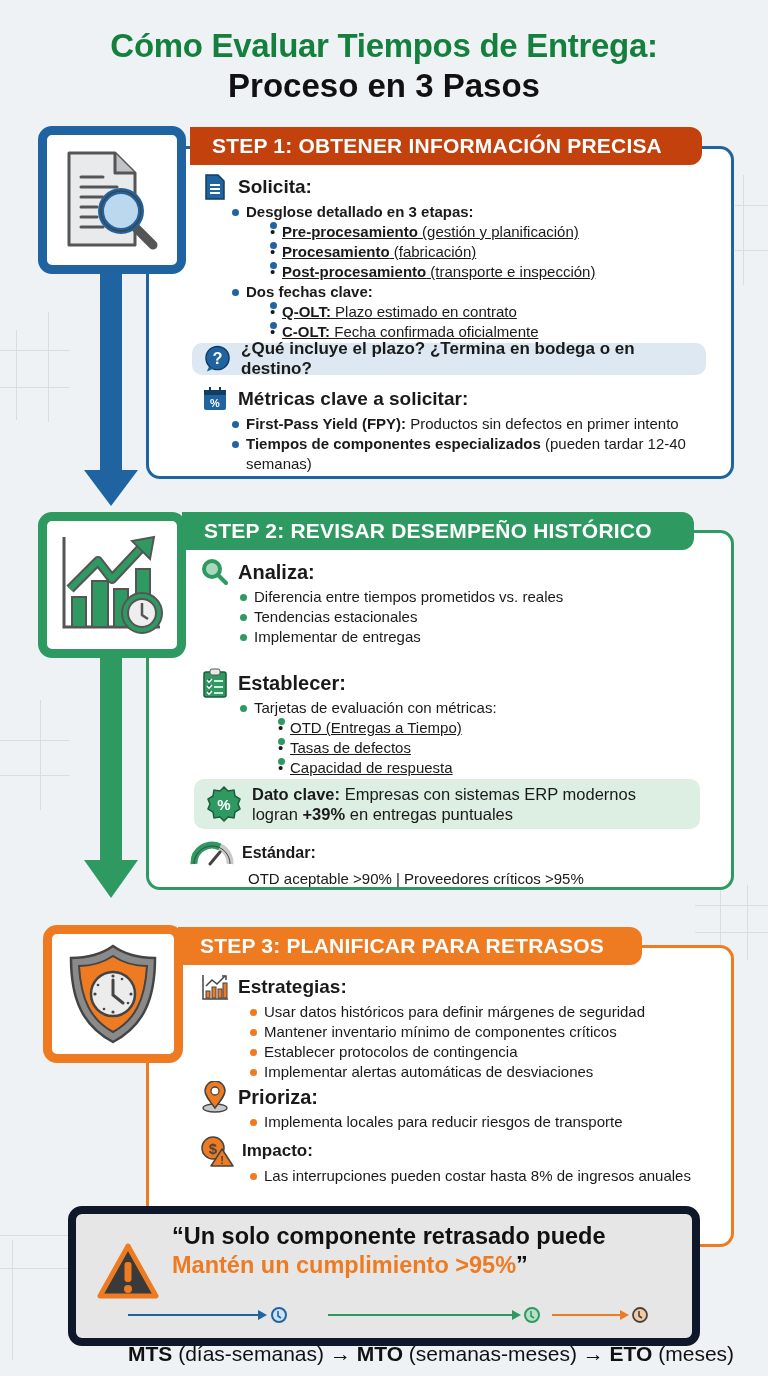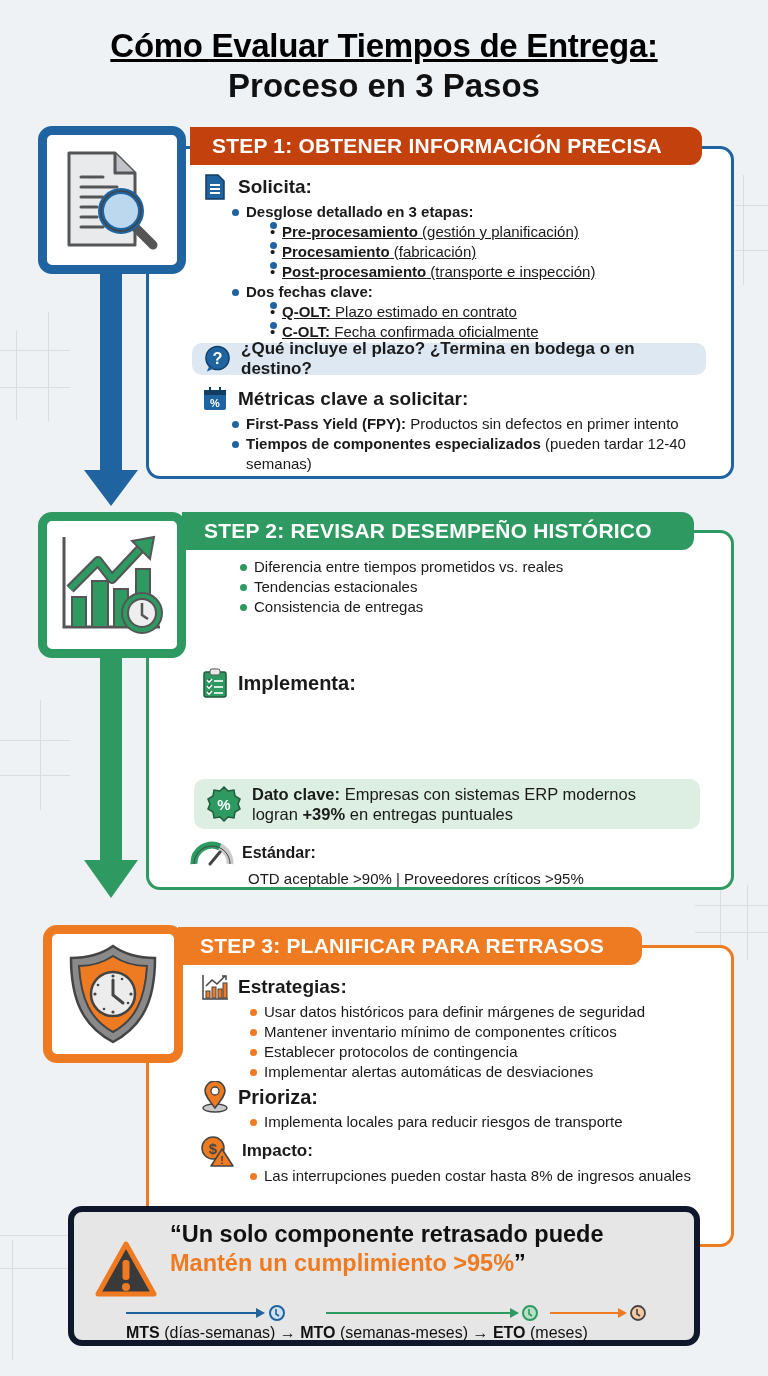--- a/index.html
+++ b/index.html
@@ -7,21 +7,21 @@
   body {
     background: #eef2f5;
     font-family: "Liberation Sans", "DejaVu Sans", sans-serif;
     color: #1a1a1a;
     position: relative;
   }
   .gl-h { position: absolute; height: 1px; background: #d8dde2; }
   .gl-v { position: absolute; width: 1px; background: #d8dde2; }
 
   .title { position: absolute; top: 26px; left: 0; width: 768px; text-align: center; }
-  .title .l1 { color: #000000; font-size: 33px; font-weight: bold; letter-spacing: -0.3px; line-height: 40px; text-decoration: underline; }
+  .title .l1 { color: #15803d; font-size: 33px; font-weight: bold; letter-spacing: -0.3px; line-height: 40px; }
   .title .l2 { color: #111; font-size: 33px; font-weight: bold; line-height: 40px; }
 
   
   .conn { position: absolute; }
   .arrow-head { position: absolute; width: 0; height: 0; border-left: 27px solid transparent; border-right: 27px solid transparent; }
 
   
   .card {
     position: absolute; background: #fff; border: 3px solid; border-radius: 14px;
   }
@@ -44,21 +44,21 @@
   .b2 li { position: relative; padding-left: 14px; font-size: 15px; line-height: 20px; margin-left: 22px; text-decoration: underline; }
   .b2 li::before { content: "•"; position: absolute; left: 2px; top: 0; }
   b { font-weight: bold; }
 
   .callout {
     position: absolute; border-radius: 10px; display: flex; align-items: center; gap: 10px; padding: 0 12px;
   }
 
   .footer {
     position: absolute; left: 68px; top: 1206px; width: 632px; height: 140px;
-    background: #e6e6e6; border: 6px solid #0f172a; border-radius: 14px;
+    background: #e6e6e6; border: 8px solid #0f172a; border-radius: 14px;
   }
 </style>
 </head>
 <body>
 
 <div class="gl-h" style="left:0;top:350px;width:70px;"></div>
 <div class="gl-h" style="left:0;top:387px;width:70px;"></div>
 <div class="gl-v" style="left:16px;top:330px;height:90px;"></div>
 <div class="gl-v" style="left:48px;top:312px;height:110px;"></div>
 <div class="gl-h" style="left:735px;top:205px;width:33px;"></div>
@@ -181,45 +181,63 @@
       <path d="M14 60 L42 32 L56 50 L86 18" fill="none" stroke="#555" stroke-width="10" stroke-linejoin="round"></path>
       <path d="M14 60 L42 32 L56 50 L86 18" fill="none" stroke="#2e9a62" stroke-width="6" stroke-linejoin="round"></path>
       <path d="M76 12 L98 8 L94 30 Z" fill="#2e9a62" stroke="#555" stroke-width="2"></path>
       <circle cx="86" cy="84" r="20" fill="#2e9a62" stroke="#555" stroke-width="2"></circle>
       <circle cx="86" cy="84" r="14" fill="#eee" stroke="#555" stroke-width="2"></circle>
       <path d="M86 74 V86 L92 90" fill="none" stroke="#555" stroke-width="2.5"></path>
     </svg>
   </div>
 
   <div class="sec" style="left:200px;top:557px;width:520px;--c:#2e9a62;">
+    <div class="sec-head">
+      <span class="ic">
+        <svg width="28" height="28" viewBox="0 0 28 28">
+            <circle cx="11" cy="11" r="8" fill="#a8d8b9" stroke="#2e9a62" stroke-width="4"></circle>
+            <line x1="17" y1="17" x2="25" y2="25" stroke="#2e9a62" stroke-width="4" stroke-linecap="round"></line>
+          </svg>
+      </span>
+      <span style="font-size:20px;">Analiza:</span>
+    </div>
     <ul class="b1" style="margin-left:38px;">
       <li>Diferencia entre tiempos prometidos vs. reales</li>
       <li>Tendencias estacionales</li>
-      <li>Consistencia de entregas</li>
+      <li>Implementar de entregas</li>
     </ul>
   </div>
 
   <div class="sec" style="left:200px;top:668px;width:520px;--c:#2e9a62;">
     <div class="sec-head">
       <span class="ic">
         <svg width="26" height="30" viewBox="0 0 26 30">
             <rect x="2" y="4" width="22" height="25" rx="2" fill="#2e9a62" stroke="#1d5c3b" stroke-width="1.5"></rect>
             <rect x="8" y="1" width="10" height="6" rx="2" fill="#e8e8e8" stroke="#555"></rect>
             <g stroke="#fff" stroke-width="1.6">
               <path d="M5 12 l2 2 l3 -3"></path>
               <line x1="12" y1="13" x2="21" y2="13"></line>
               <path d="M5 18 l2 2 l3 -3"></path>
               <line x1="12" y1="19" x2="21" y2="19"></line>
               <path d="M5 24 l2 2 l3 -3"></path>
               <line x1="12" y1="25" x2="21" y2="25"></line>
             </g>
           </svg>
       </span>
-      <span style="font-size:20px;">Implementa:</span>
-    </div>
+      <span style="font-size:20px;">Establecer:</span>
+    </div>
+    <ul class="b1" style="margin-left:38px;">
+      <li><span>Tarjetas de evaluación con métricas:</span>
+        <ul class="b2">
+          <li>OTD (Entregas a Tiempo)</li>
+          <li>Tasas de defectos</li>
+          <li>Capacidad de respuesta</li>
+        </ul>
+      </li>
+    </ul>
   </div>
 
   <div class="callout" style="left:194px;top:779px;width:506px;height:50px;background:#dcefe2;">
     <svg width="36" height="36" viewBox="0 0 36 36">
         <path d="M18 1 L22 5 L28 4 L29 10 L34 13 L32 18 L34 23 L29 26 L28 32 L22 31 L18 35 L14 31 L8 32 L7 26 L2 23 L4 18 L2 13 L7 10 L8 4 L14 5 Z" fill="#2e9a62" stroke="#1d5c3b" stroke-width="1.5"></path>
         <text x="18" y="24" text-anchor="middle" font-size="15" font-weight="bold" fill="#fff" font-family="Liberation Sans, sans-serif">%</text>
       </svg>
     <div style="font-size:16.5px;line-height:20px;">
       <div><b>Dato clave:</b><span> Empresas con sistemas ERP modernos</span></div>
       <div><span>logran </span><b>+39%</b><span> en entregas puntuales</span></div>
@@ -348,20 +366,20 @@
       </svg>
 
     <div style="position:absolute;left:476px;top:8px;width:70px;height:2px;background:#ee7b22;"></div>
     <div style="position:absolute;left:544px;top:4px;border-left:9px solid #ee7b22;border-top:5px solid transparent;border-bottom:5px solid transparent;"></div>
     <svg style="position:absolute;left:555px;top:0;" width="18" height="18" viewBox="0 0 18 18">
         <circle cx="9" cy="9" r="7" fill="#f6c9a3" stroke="#444" stroke-width="1.8"></circle>
         <path d="M8 5 V10 L11 12" fill="none" stroke="#444" stroke-width="1.6"></path>
       </svg>
   </div>
 
-  <div style="position:absolute;left:52px;top:112px;font-size:16px;white-space:nowrap;color:#111;">
+  <div style="position:absolute;left:52px;top:128px;font-size:21px;white-space:nowrap;color:#111;">
     <b>MTS</b><span> (días-semanas)</span>
     <span>→</span>
     <b>MTO</b><span> (semanas-meses)</span>
     <span>→</span>
     <b>ETO</b><span> (meses)</span>
   </div>
 </div>
 
 </body></html>

